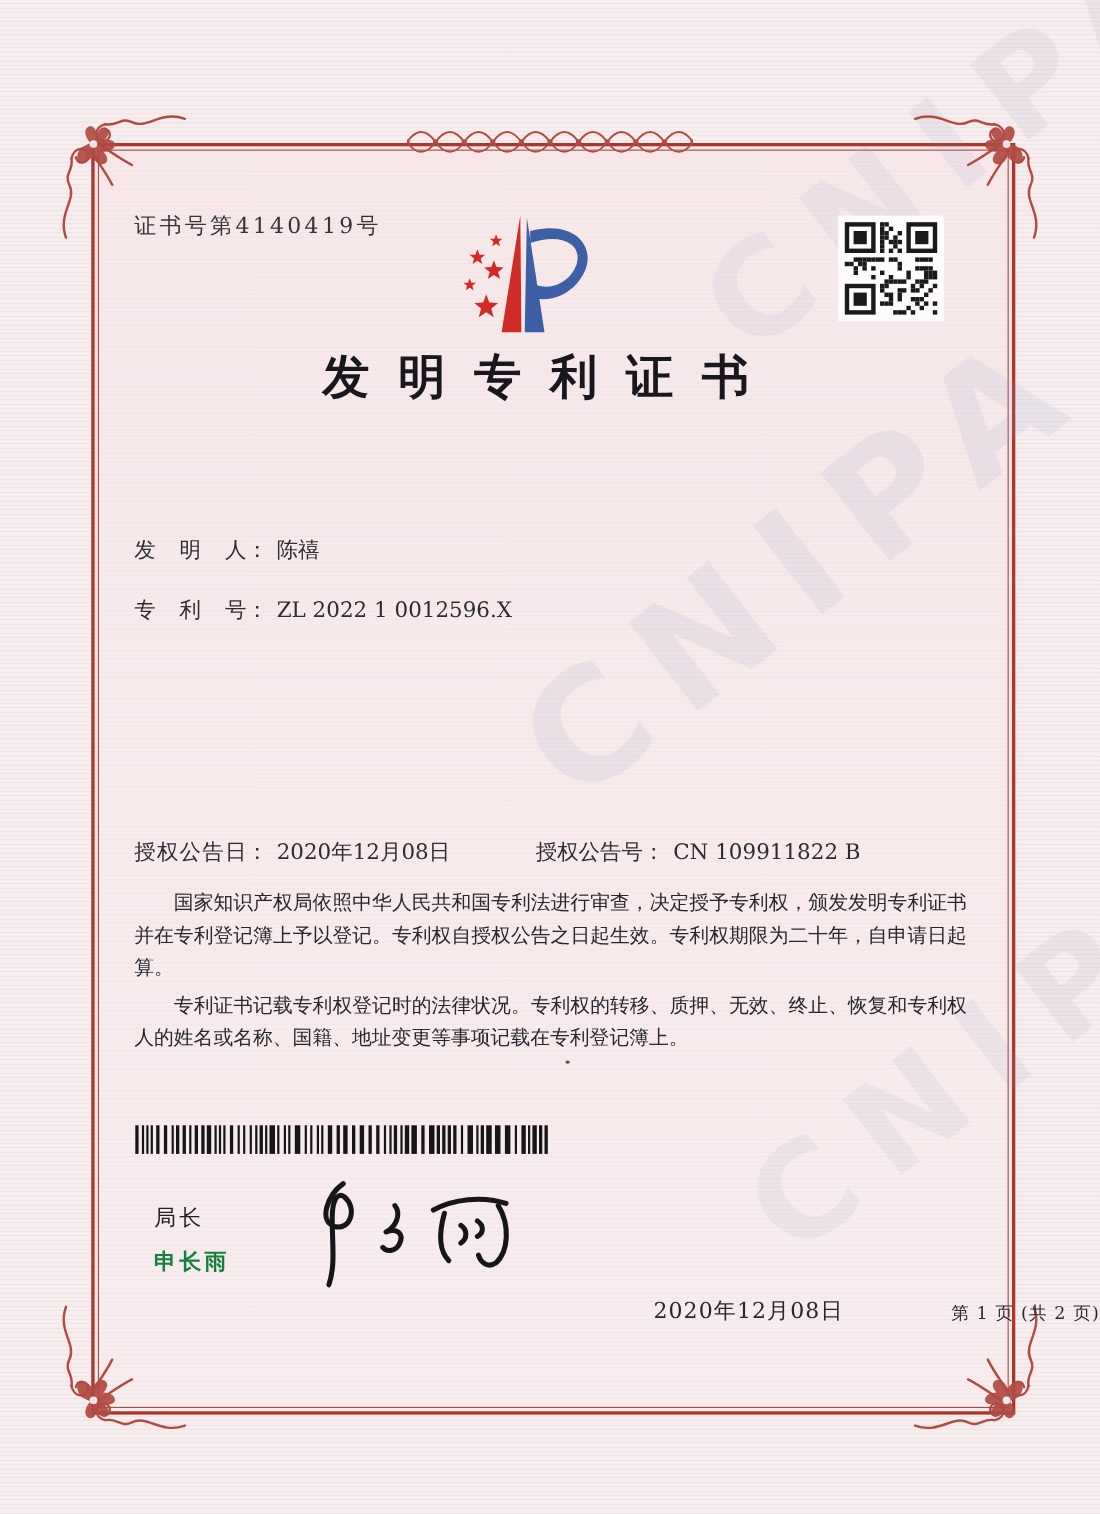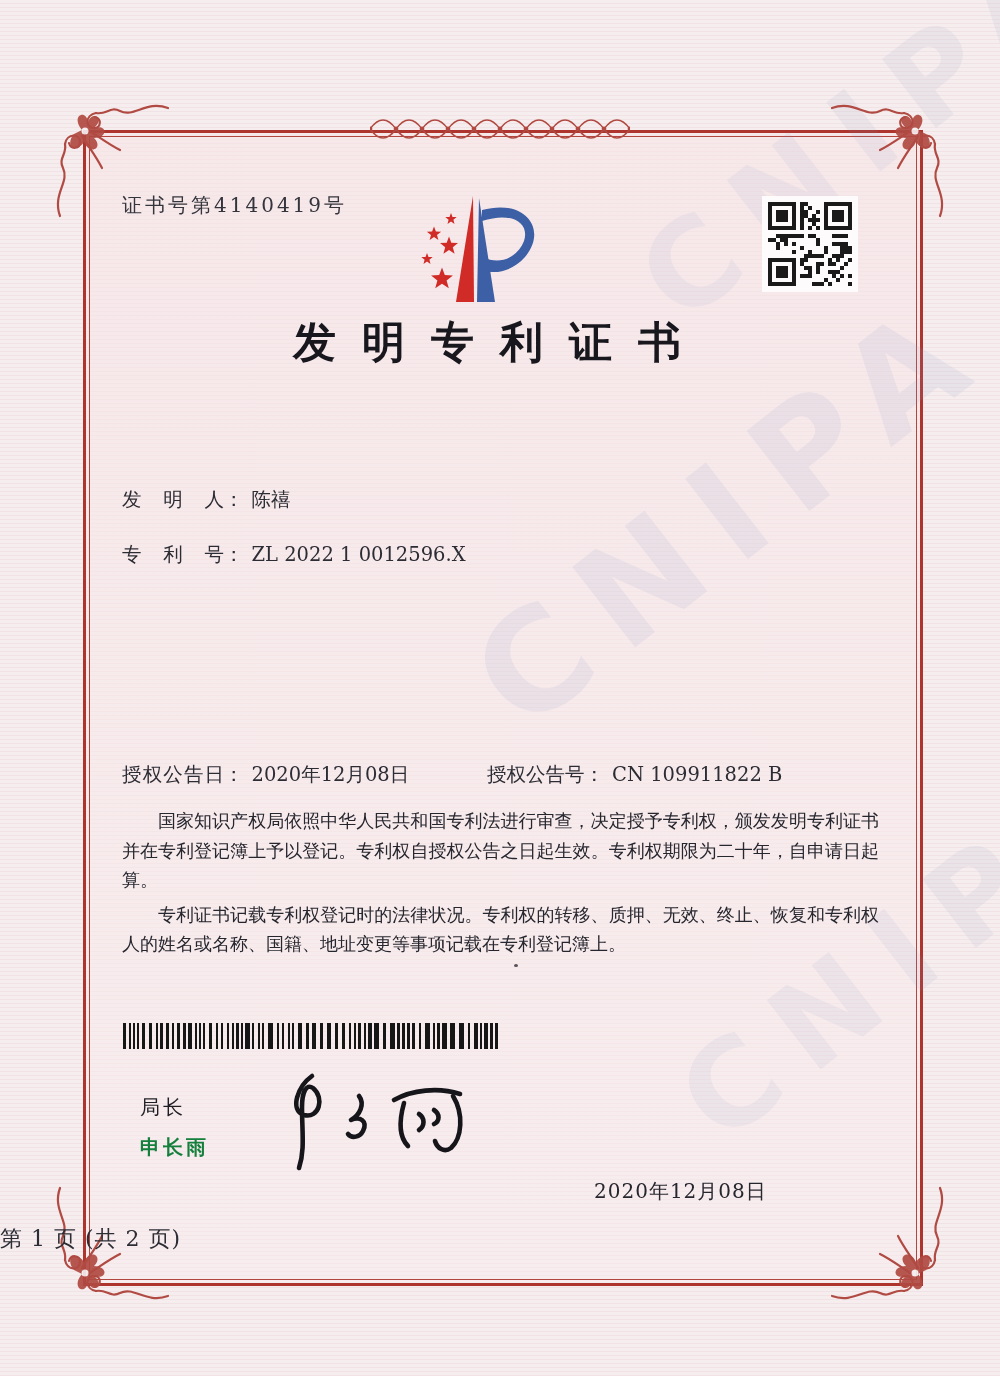--- a/index.html
+++ b/index.html
@@ -27,21 +27,21 @@
   .val{margin-left:8px;}
   .grant2{left:487px;}
   .paras{position:absolute;left:122px;top:806px;width:757px;font-size:18px;line-height:29.5px;
          text-align:justify;color:#26262e;}
   .paras p{margin:0 0 5px 0;text-indent:2em;}
   .barcode{position:absolute;left:122px;top:1022px;width:382px;height:30px;}
   .sig-role{position:absolute;left:140px;top:1094px;font-size:20px;font-weight:normal;letter-spacing:3px;color:#1e1e24;}
   .sig-name{position:absolute;left:140px;top:1134px;font-size:20px;font-weight:bold;letter-spacing:3px;color:#15803d;}
   .signature{position:absolute;left:262px;top:1062px;width:255px;height:115px;}
   .date{position:absolute;left:594px;top:1178px;font-size:20px;letter-spacing:1px;color:#26262e;}
-  .page-note{position:absolute;left:0;right:0;top:1224px;text-align:left;font-size:22px;letter-spacing:1px;color:#2c2c34;}
+  .page-note{position:absolute;left:0;right:0;top:1184px;text-align:right;font-size:16px;letter-spacing:1px;color:#2c2c34;}
   .cont-note{position:absolute;left:0;right:0;top:1298px;text-align:center;font-size:17.5px;letter-spacing:3px;color:#26262e;}
   .orn{position:absolute;width:120px;height:120px;}
   .orn-tl{left:50px;top:98px;}
   .orn-tr{left:830px;top:98px;transform:scaleX(-1);}
   .orn-bl{left:50px;top:1186px;transform:scaleY(-1);}
   .orn-br{left:830px;top:1186px;transform:scale(-1,-1);}
   .lace{position:absolute;left:370px;top:108px;width:260px;height:42px;}
   .speck{position:absolute;left:514px;top:964px;width:4px;height:3px;background:#55505a;border-radius:50%;}
 </style>
 </head>

